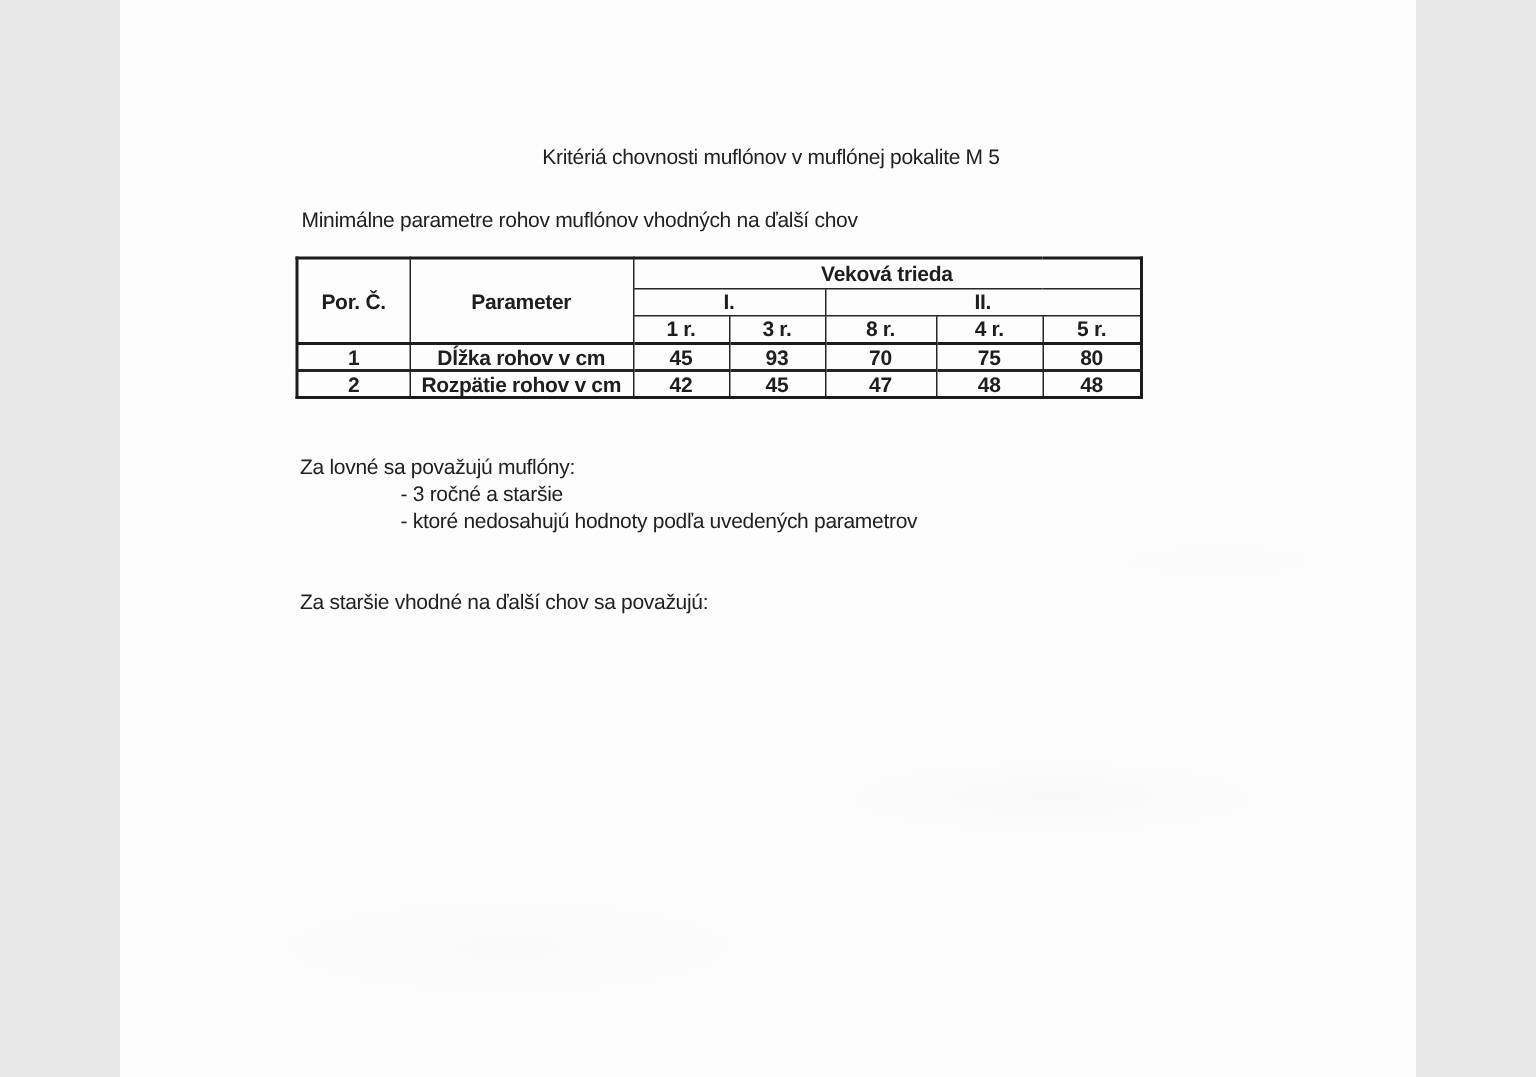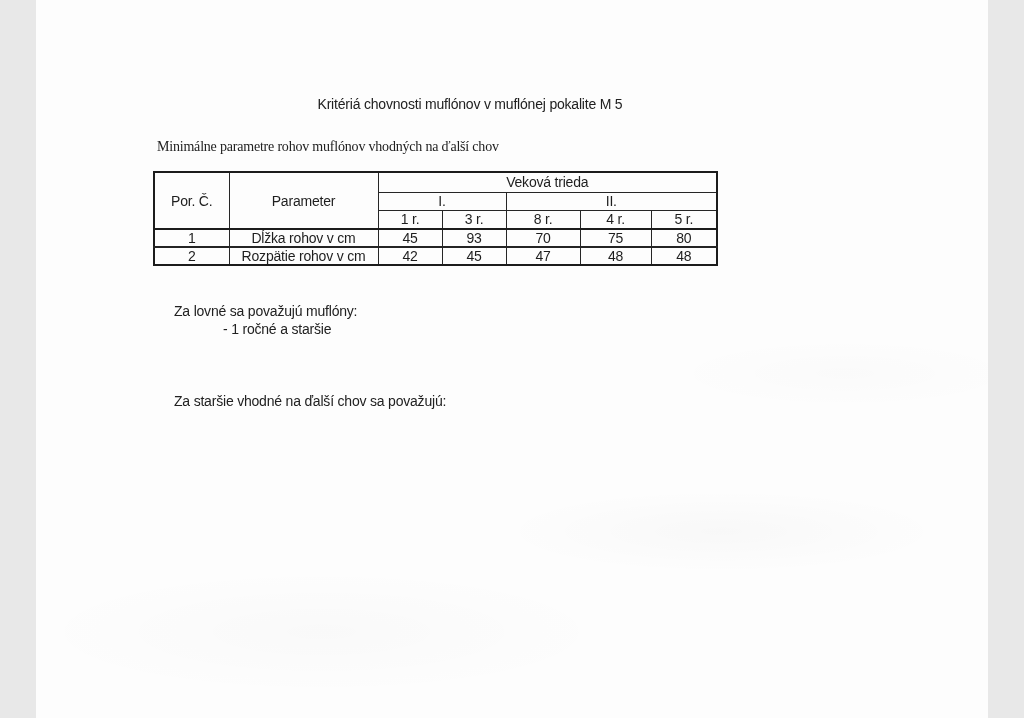--- a/index.html
+++ b/index.html
@@ -2,21 +2,21 @@
 <html><head>
 <meta charset="utf-8">
 <style>
   html, body {
     margin: 0;
     padding: 0;
     background: #e8e8e8;
   }
   .page {
     position: relative;
-    width: 952px;
+    width: 864px;
     height: 718px;
     margin: 0 auto;
     overflow: hidden;
     font-family: "Liberation Sans", "DejaVu Sans", sans-serif;
     color: #212121;
     letter-spacing: -0.2px;
     background:
       radial-gradient(ellipse 320px 60px at 72% 74%, rgba(0,0,0,0.018), transparent 70%),
       radial-gradient(ellipse 420px 90px at 30% 88%, rgba(0,0,0,0.014), transparent 70%),
       radial-gradient(ellipse 260px 50px at 85% 52%, rgba(0,0,0,0.012), transparent 70%),
@@ -27,53 +27,53 @@
     font-size: 14px;
     line-height: 17px;
     white-space: nowrap;
   }
   .doc-title {
     top: 96px;
     left: 0;
     width: 868px;
     text-align: center;
   }
-  .doc-subtitle { top: 138px; left: 121px; font-family: Liberation Serif, serif; }
+  .doc-subtitle { top: 138px; left: 121px; }
 
   table.params {
     position: absolute;
     left: 117px;
     top: 171px;
     border-collapse: collapse;
     table-layout: fixed;
     font-size: 14px;
     color: #1e1e1e;
     border: 2px solid #1c1c1c;
   }
   table.params th, table.params td {
     border: 1px solid #262626;
-    font-weight: normal;
+    font-weight: bold;
     text-align: center;
     vertical-align: middle;
     padding: 0;
     overflow: hidden;
     white-space: nowrap;
   }
   
   th.vt-group, th.grp-first, th.age-first, td.val-first {
     border-left: 2px solid #1c1c1c;
   }
   
   tr.data-row-1 td { border-top: 2px solid #1c1c1c; }
   tr.data-row-2 td { border-top: 2px solid #242424; }
   td.param-cell {
     text-align: left;
     padding-left: 5px;
   }
-  .sec-heading { left: 138px; }
+  .sec-heading { left: 120px; }
   .sec-item    { left: 187px; }
 </style>
 </head>
 <body>
 
 <div class="page">
 
   <div class="line doc-title">Kritériá chovnosti muflónov v muflónej pokalite M 5</div>
   <div class="line doc-subtitle">Minimálne parametre rohov muflónov vhodných na ďalší chov</div>
 
@@ -121,17 +121,18 @@
         <td class="val-first">42</td>
         <td>45</td>
         <td>47</td>
         <td>48</td>
         <td>48</td>
       </tr>
     </tbody>
   </table>
 
   <div class="line sec-heading" style="top:303px">Za lovné sa považujú muflóny:</div>
-  <div class="line sec-item" style="top:321px">- 1 ročné a staršie</div>
+  <div class="line sec-item" style="top:321px">- 3 ročné a staršie</div>
+  <div class="line sec-item" style="top:339px">- ktoré nedosahujú hodnoty podľa uvedených parametrov</div>
 
   <div class="line sec-heading" style="top:393px">Za staršie vhodné na ďalší chov sa považujú:</div>
 
 </div>
 
 </body></html>

